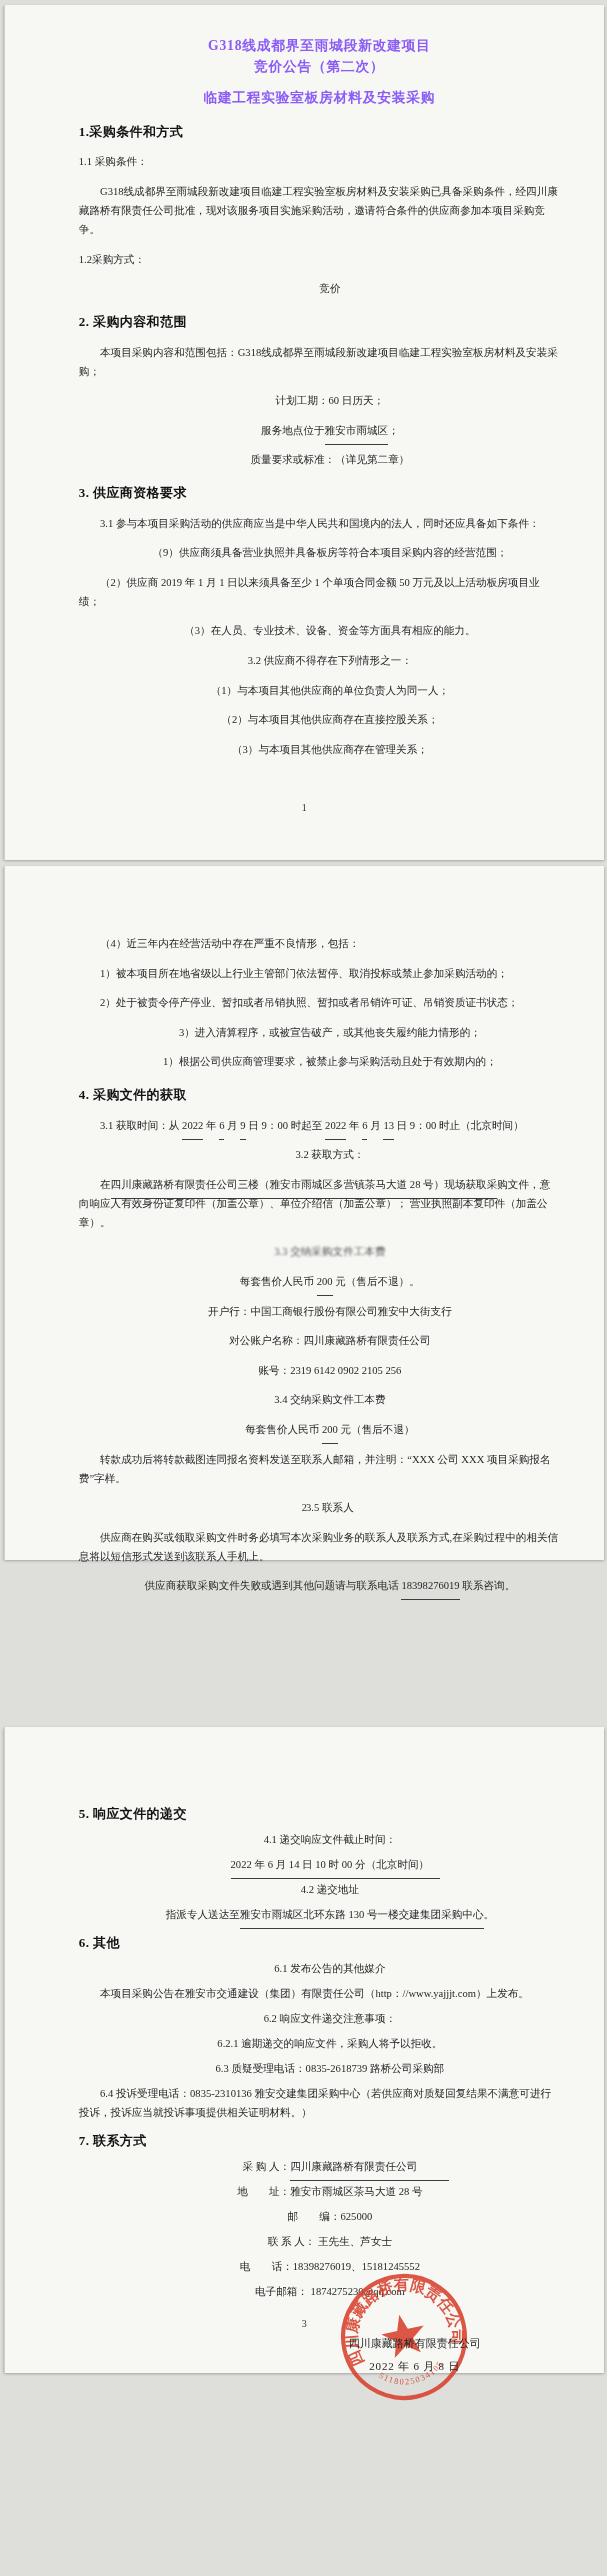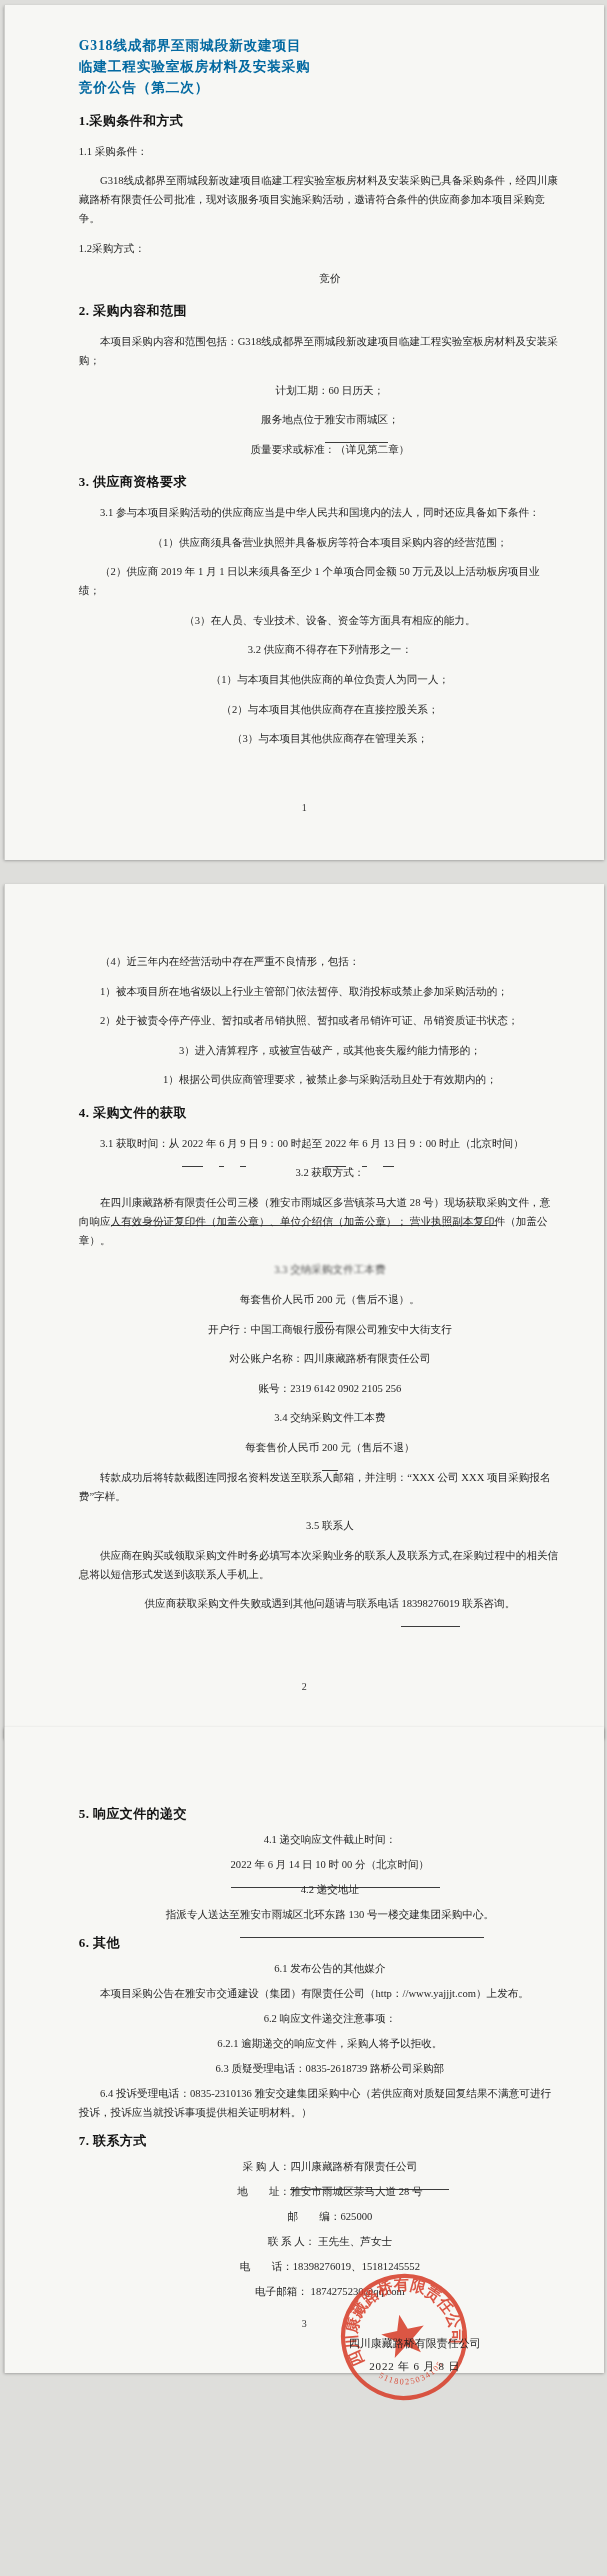--- a/index.html
+++ b/index.html
@@ -7,38 +7,38 @@
     width:607px;height:2576px;position:relative;overflow:hidden;
     background:#dededb;
     font-family:"Liberation Serif","DejaVu Serif",serif;
     color:#232323;
   }
   .page{
     position:absolute;left:3.8px;width:599px;background:#f7f7f4;
     box-shadow:0 0.8px 3px rgba(0,0,0,.35);border-left:0.8px solid #cfcfcc;
   }
   .page-1{top:4.6px;height:855px;}
-  .page-2{top:884px;height:855px;}
+  .page-2{top:866px;height:694px;}
   .page-3{top:1727px;height:646px;}
   .content{padding:30px 44px 0 74px;}
   .page-2 .content,.page-3 .content{padding-top:68px;}
   .t{
-    font-weight:bold;font-size:13.7px;line-height:21px;color:#0369a1;
+    text-align:center;font-weight:bold;font-size:13.7px;line-height:21px;color:#8b5cf6;
     letter-spacing:0.8px;
   }
   .t-last{margin-bottom:10.6px;}
   .h1{font-weight:bold;font-size:13px;color:#141414;margin:13.7px 0 10.6px;line-height:20px;letter-spacing:0.4px;}
   .line{font-size:10.6px;line-height:19px;margin-bottom:10.6px;color:#262626;}
   .page-3 .line{margin-bottom:6px;}
   .page-3 .h1{margin:9px 0 6px;}
   .p{text-indent:2em;}
   .pi{padding-left:2em;text-align:center;}
   .sub{}
   .blur{filter:blur(0.8px);opacity:.8;}
-  .ul{border-bottom:0.8px solid #3c3c3c;padding-bottom:17px;}
+  .ul{border-bottom:0.8px solid #3c3c3c;padding-bottom:8px;}
   .pagenum{
     position:absolute;bottom:47px;left:0;right:0;text-align:center;
     font-size:10px;color:#333;
   }
   .page-3 .pagenum{bottom:44px;}
   .sig{
     position:absolute;left:319px;top:607px;width:182px;text-align:center;
     font-size:11px;color:#1f1f1f;z-index:3;
   }
   .sig-company{line-height:18px;}
@@ -47,35 +47,35 @@
     position:absolute;left:332px;top:543px;width:134px;height:134px;
     transform:rotate(-12deg);opacity:.88;z-index:2;
   }
 </style>
 </head>
 <body>
 
 <div class="page page-1">
   <div class="content">
       <div class="t"><span class="">G318线成都界至雨城段新改建项目</span></div>
+      <div class="t t-last"><span class="">竞价公告（第二次）</span></div>
       <div class="t"><span class="">临建工程实验室板房材料及安装采购</span></div>
-      <div class="t t-last"><span class="">竞价公告（第二次）</span></div>
       <div class="h1"><span class="">1.采购条件和方式</span></div>
       <div class="line sub"><span class="">1.1 采购条件：</span></div>
       <div class="line p"><span class="">G318线成都界至雨城段新改建项目临建工程实验室板房材料及安装采购已具备采购条件，经四川康藏路桥有限责任公司批准，现对该服务项目实施采购活动，邀请符合条件的供应商参加本项目采购竞争。</span></div>
       <div class="line sub"><span class="">1.2采购方式：</span></div>
       <div class="line pi"><span class="">竞价</span></div>
       <div class="h1"><span class="">2. 采购内容和范围</span></div>
       <div class="line p"><span class="">本项目采购内容和范围包括：G318线成都界至雨城段新改建项目临建工程实验室板房材料及安装采购；</span></div>
       <div class="line pi"><span class="">计划工期：60 日历天；</span></div>
       <div class="line pi"><span class="">服务地点位于</span><span class="ul">雅安市雨城区</span><span class="">；</span></div>
       <div class="line pi"><span class="">质量要求或标准：（详见第二章）</span></div>
       <div class="h1"><span class="">3.  供应商资格要求</span></div>
       <div class="line p"><span class="">3.1 参与本项目采购活动的供应商应当是中华人民共和国境内的法人，同时还应具备如下条件：</span></div>
-      <div class="line pi"><span class="">（1）供应商须具备营业执照并具备板房等符合本项目采购内容的经营范围；</span></div>
+      <div class="line pi"><span class="">（9）供应商须具备营业执照并具备板房等符合本项目采购内容的经营范围；</span></div>
       <div class="line p"><span class="">（2）供应商 2019 年 1 月 1 日以来须具备至少 1 个单项合同金额 50 万元及以上活动板房项目业绩；</span></div>
       <div class="line pi"><span class="">（3）在人员、专业技术、设备、资金等方面具有相应的能力。</span></div>
       <div class="line pi"><span class="">3.2 供应商不得存在下列情形之一：</span></div>
       <div class="line pi"><span class="">（1）与本项目其他供应商的单位负责人为同一人；</span></div>
       <div class="line pi"><span class="">（2）与本项目其他供应商存在直接控股关系；</span></div>
       <div class="line pi"><span class="">（3）与本项目其他供应商存在管理关系；</span></div>
     </div>
   <div class="pagenum">1</div>
 </div>
 

